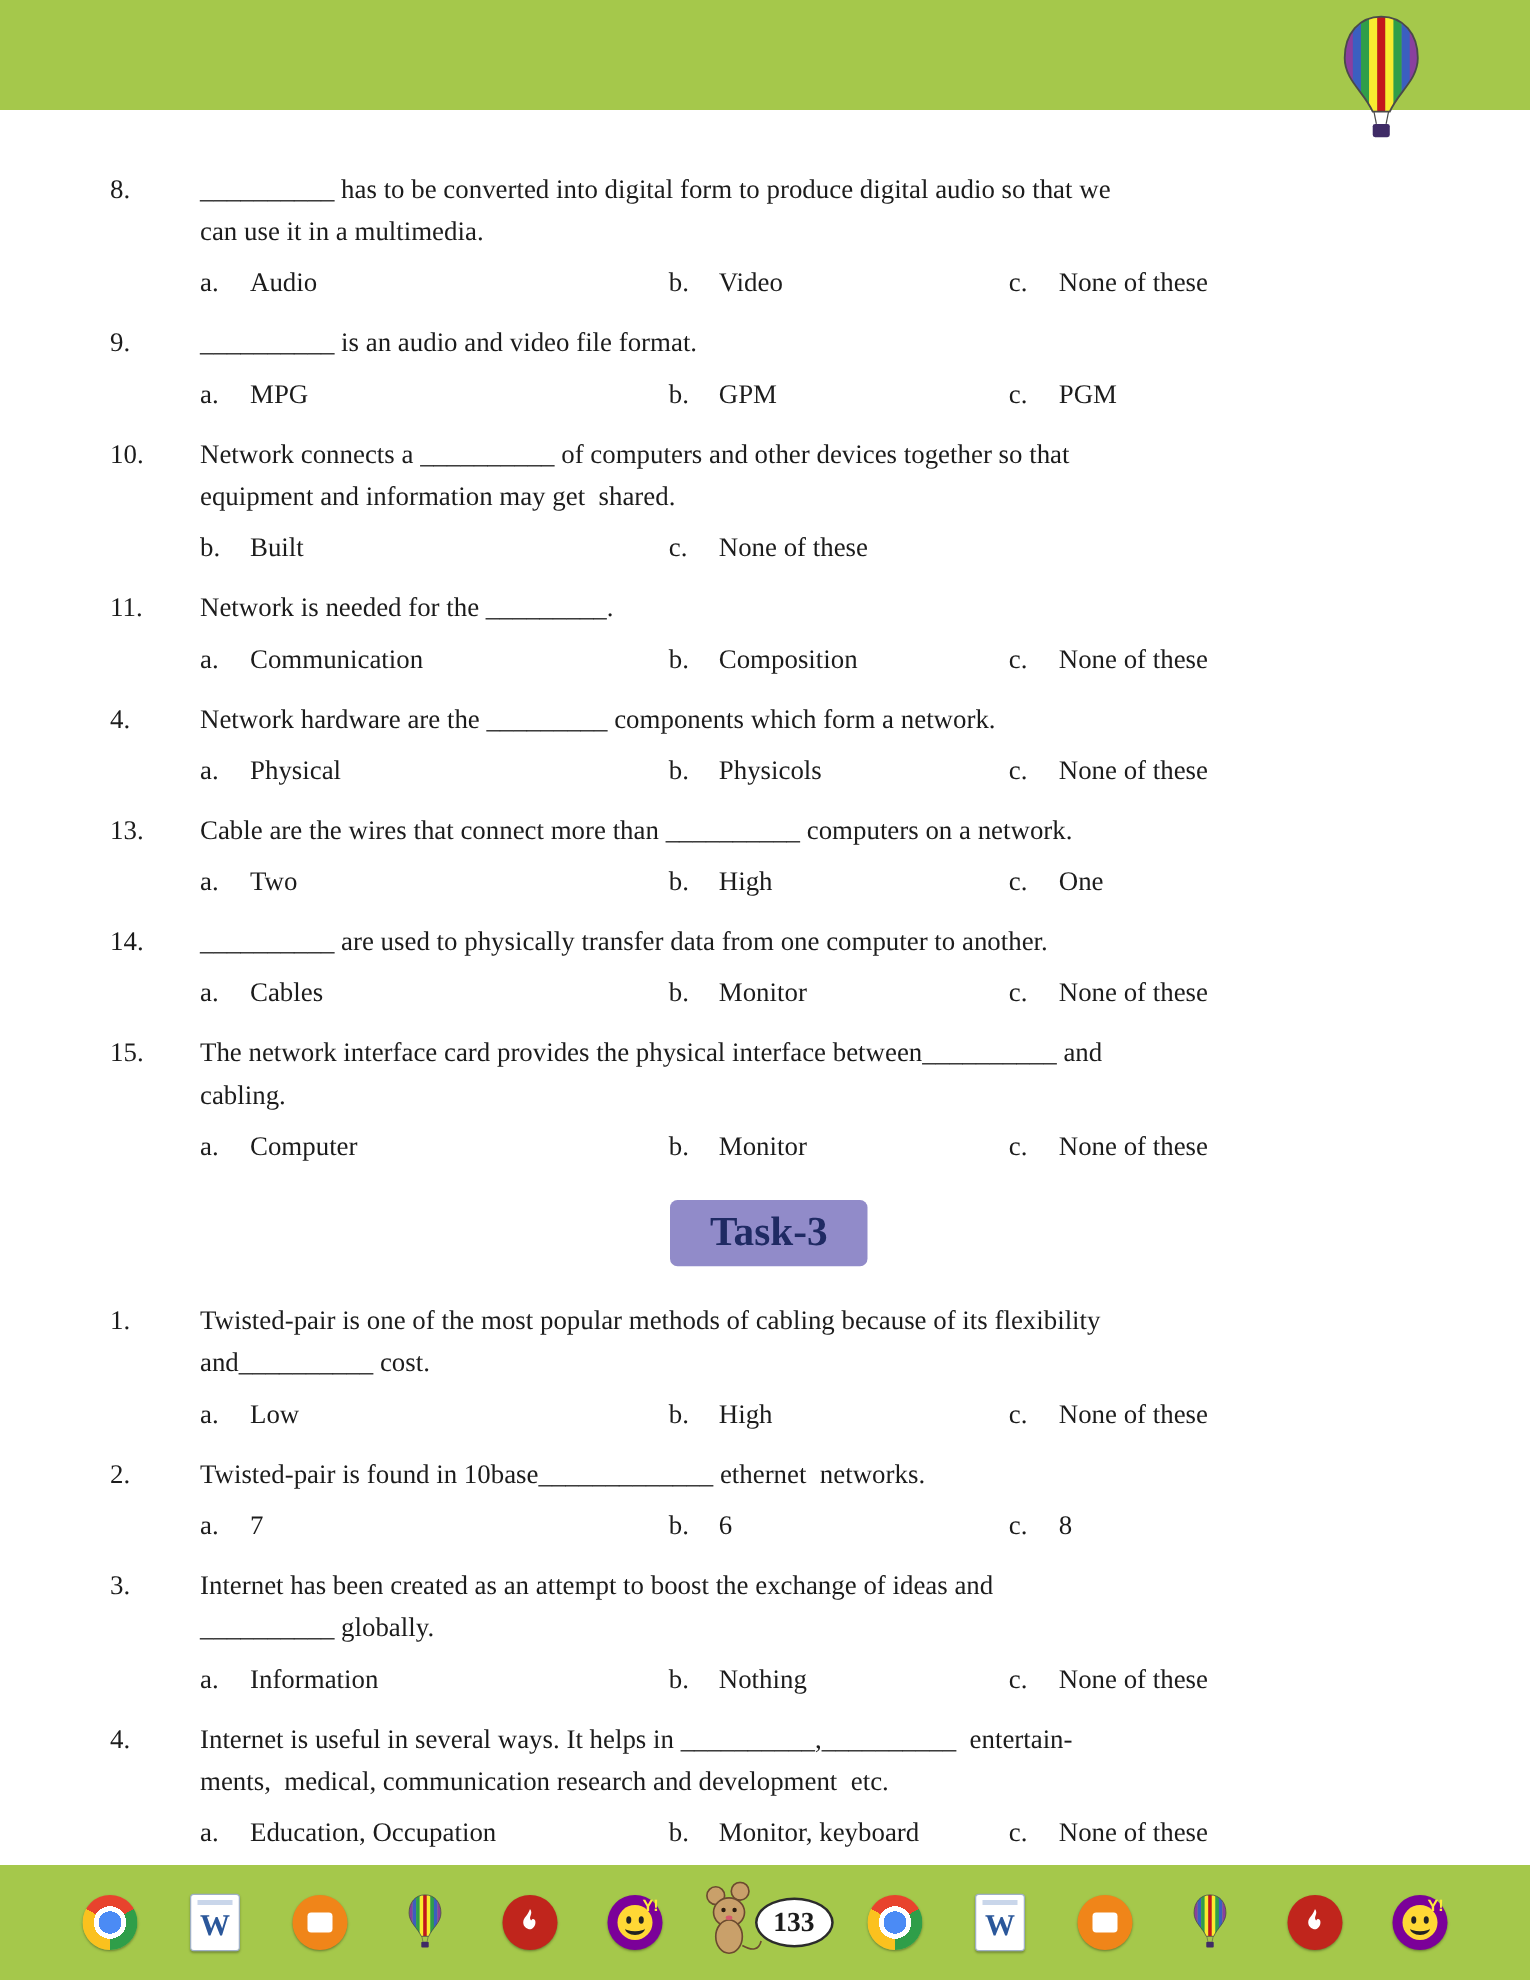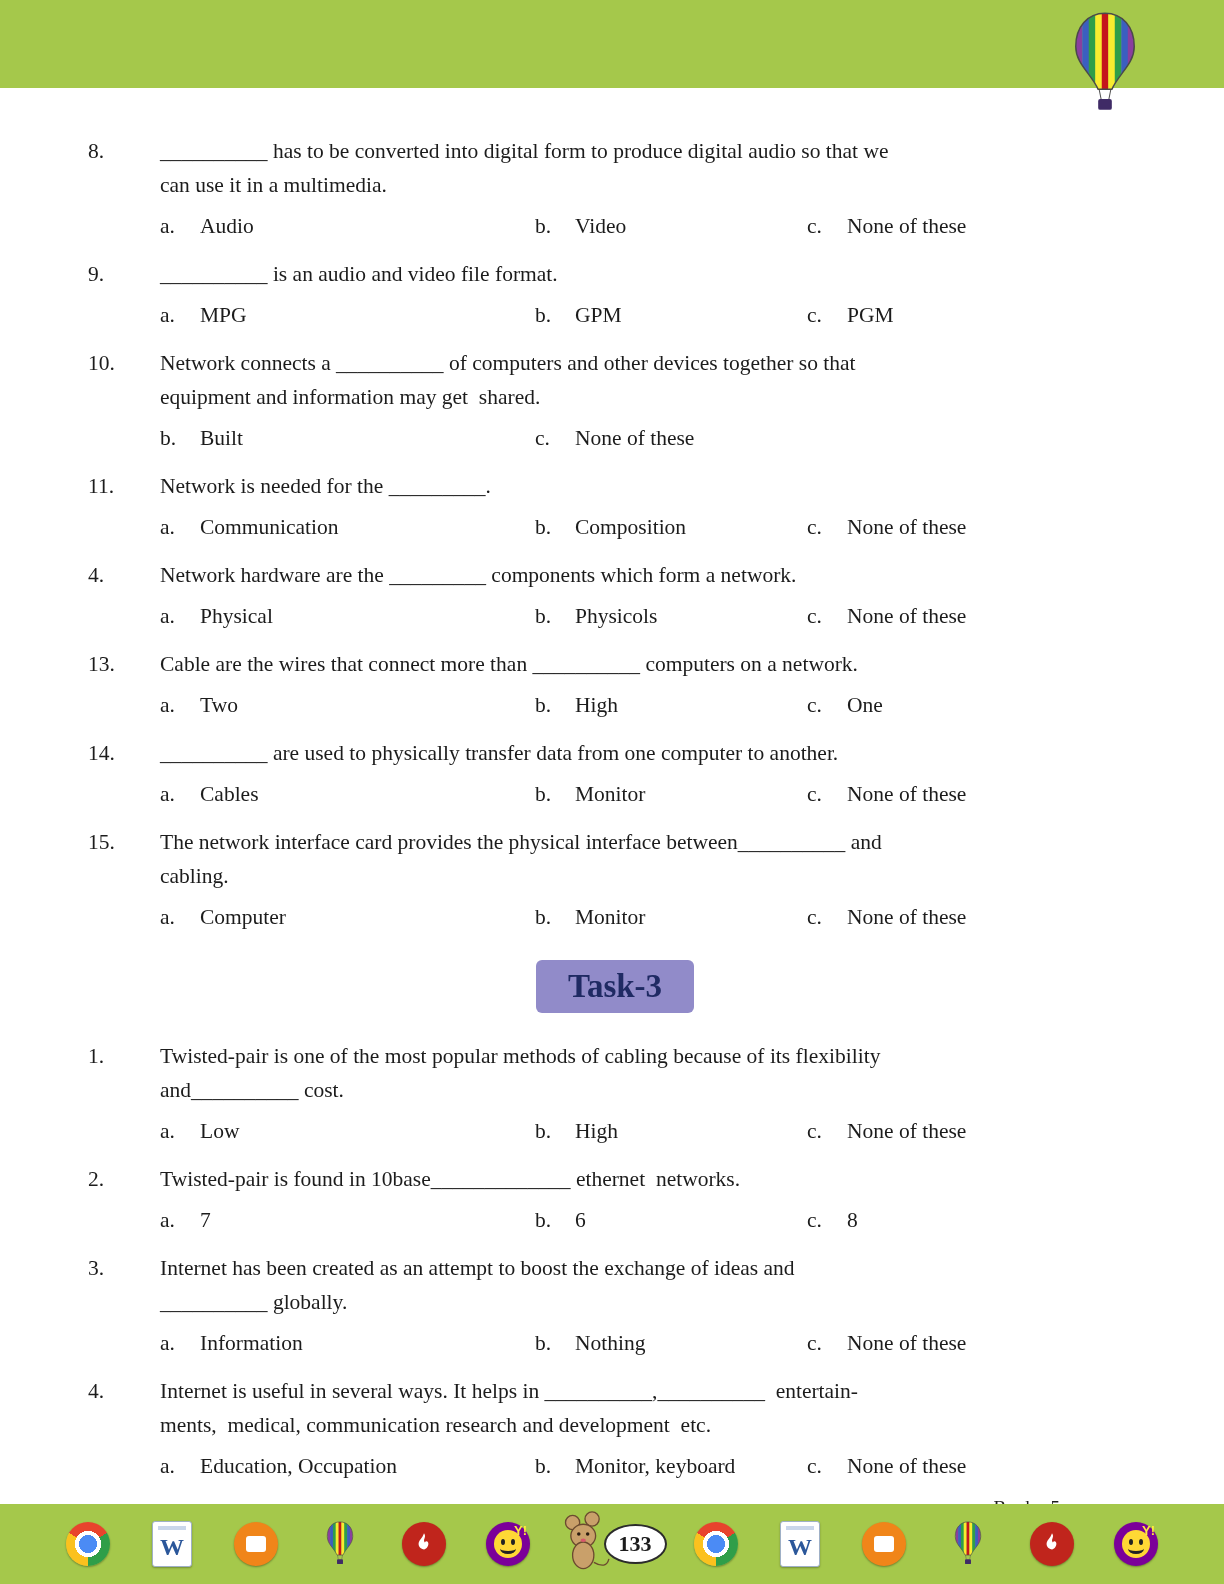--- a/index.html
+++ b/index.html
@@ -23,21 +23,21 @@
   
   .task-wrap{text-align:center;margin:28px 0 26px;}
   .task-badge{display:inline-block;background:#918bc9;color:#1f2a63;
     font-weight:bold;font-size:33px;padding:8px 32px;border-radius:6px;
     font-family:"Liberation Serif",serif;}
 
   
   .book-label{text-align:right;padding-right:82px;font-size:19px;margin-top:8px;}
 
   
-  .bottombar{position:absolute;left:0;right:0;bottom:0;height:80px;background:#a5c84b;
+  .bottombar{position:absolute;left:0;right:0;bottom:0;height:92px;background:#a5c84b;
     display:flex;align-items:center;justify-content:space-between;padding:0 64px;box-sizing:border-box;}
   .f-group{display:flex;align-items:center;gap:36px;}
   .fi{width:48px;height:52px;display:flex;align-items:center;justify-content:center;}
 
   .ic-chrome{width:44px;height:44px;border-radius:50%;
     background:radial-gradient(circle,#4b8bf5 0 9px,#fff 9px 13px,rgba(0,0,0,0) 13px),
                conic-gradient(from -60deg,#e8432d 0 120deg,#2f9e49 120deg 240deg,#fbc11e 240deg 360deg);
     box-shadow:0 1px 2px rgba(0,0,0,.35);}
   .ic-word{width:38px;height:44px;background:#fff;border:1px solid #9fb0c6;border-radius:3px;
     display:flex;align-items:center;justify-content:center;position:relative;box-shadow:0 1px 2px rgba(0,0,0,.3);}

